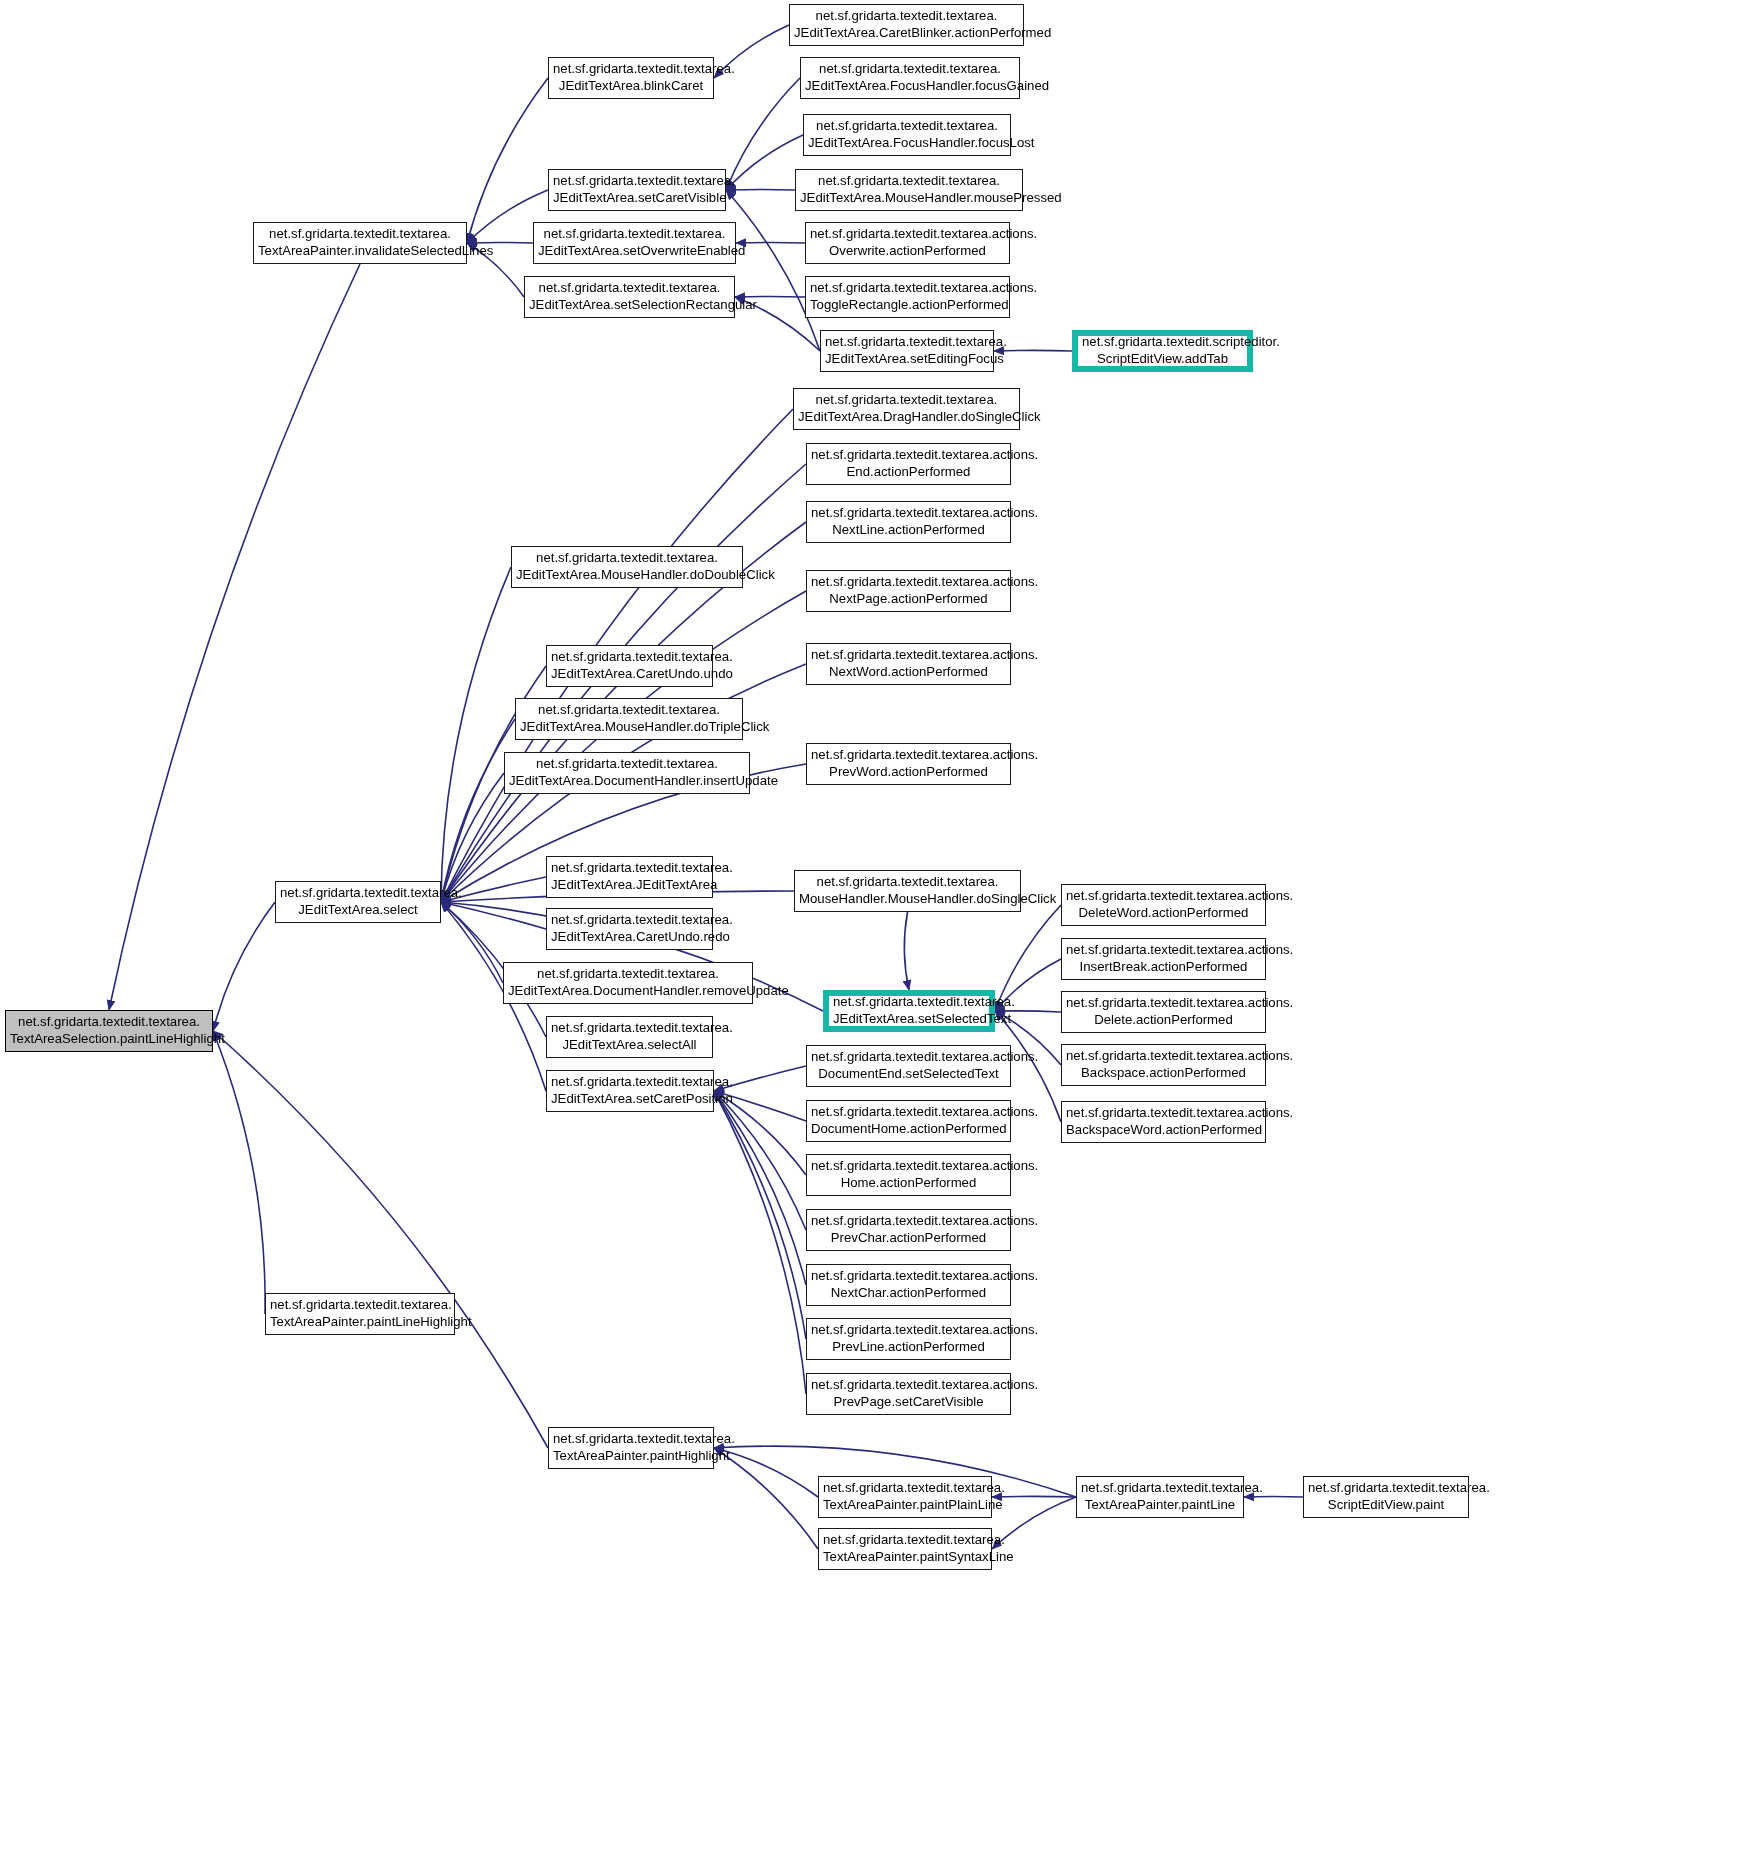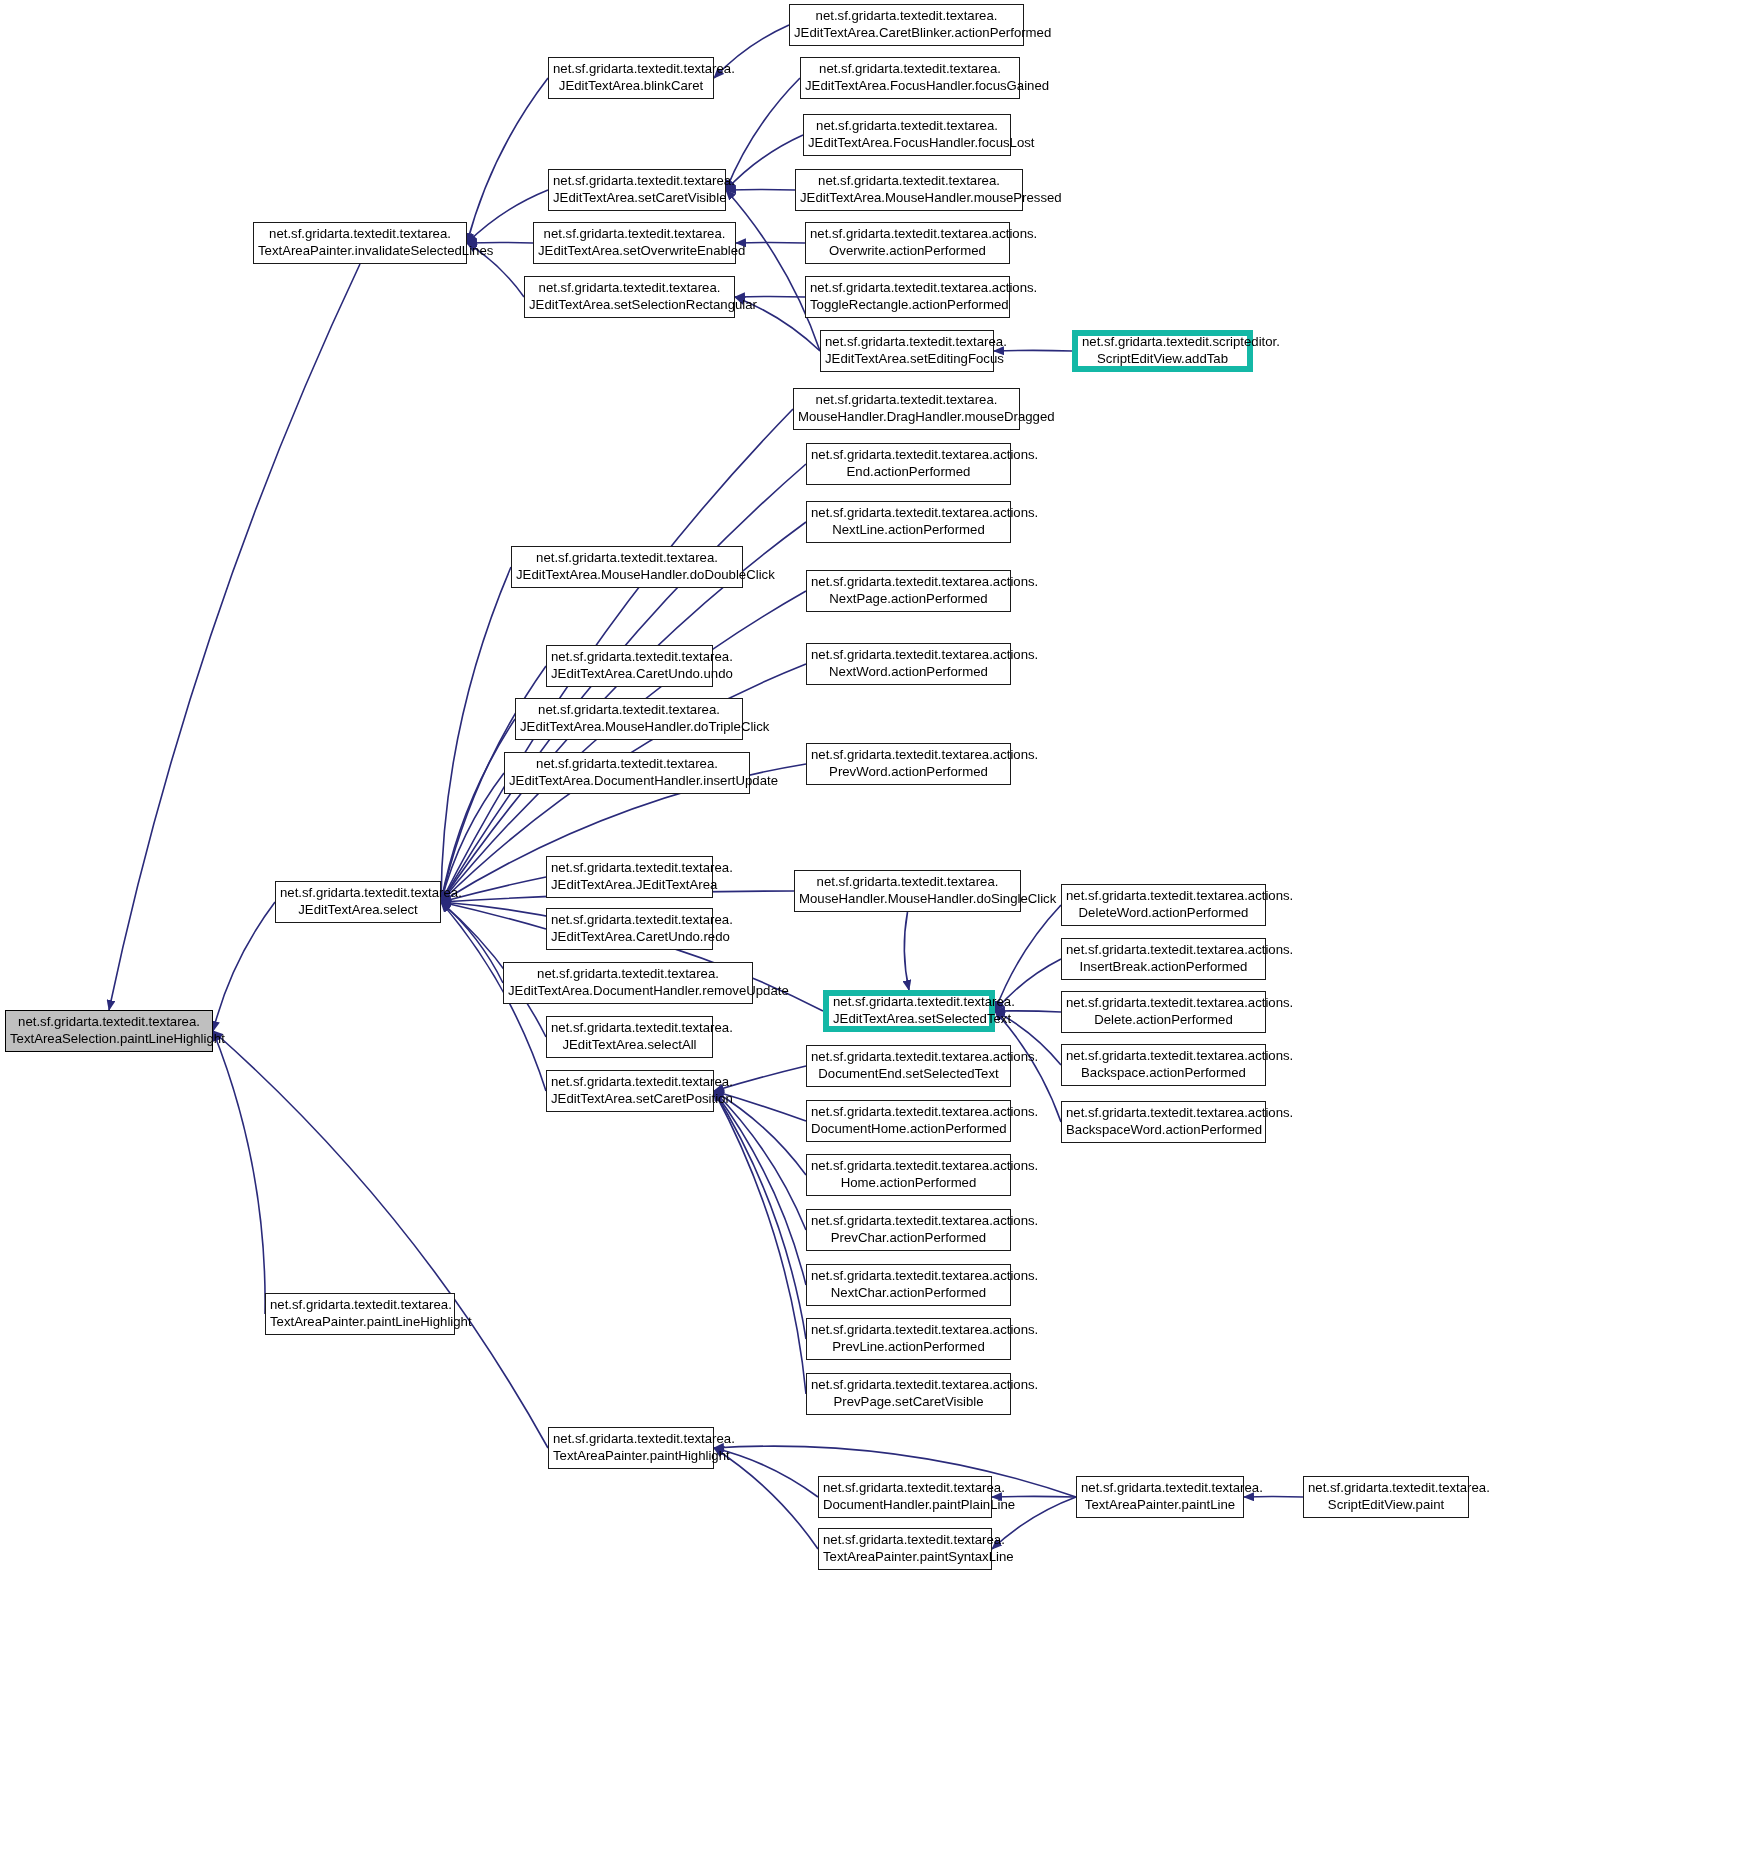--- a/index.html
+++ b/index.html
@@ -126,21 +126,21 @@
     <div class="node" style="left: 803px; top: 114px; width: 208px; height: 42px;"><span class="l1">net.sf.gridarta.textedit.textarea.</span><span class="l2">JEditTextArea.FocusHandler.focusLost</span></div>
     <div class="node" style="left: 548px; top: 169px; width: 178px; height: 42px;"><span class="l1">net.sf.gridarta.textedit.textarea.</span><span class="l2">JEditTextArea.setCaretVisible</span></div>
     <div class="node" style="left: 795px; top: 169px; width: 228px; height: 42px;"><span class="l1">net.sf.gridarta.textedit.textarea.</span><span class="l2">JEditTextArea.MouseHandler.mousePressed</span></div>
     <div class="node" style="left: 253px; top: 222px; width: 214px; height: 42px;"><span class="l1">net.sf.gridarta.textedit.textarea.</span><span class="l2">TextAreaPainter.invalidateSelectedLines</span></div>
     <div class="node" style="left: 533px; top: 222px; width: 203px; height: 42px;"><span class="l1">net.sf.gridarta.textedit.textarea.</span><span class="l2">JEditTextArea.setOverwriteEnabled</span></div>
     <div class="node" style="left: 805px; top: 222px; width: 205px; height: 42px;"><span class="l1">net.sf.gridarta.textedit.textarea.actions.</span><span class="l2">Overwrite.actionPerformed</span></div>
     <div class="node" style="left: 524px; top: 276px; width: 211px; height: 42px;"><span class="l1">net.sf.gridarta.textedit.textarea.</span><span class="l2">JEditTextArea.setSelectionRectangular</span></div>
     <div class="node" style="left: 805px; top: 276px; width: 205px; height: 42px;"><span class="l1">net.sf.gridarta.textedit.textarea.actions.</span><span class="l2">ToggleRectangle.actionPerformed</span></div>
     <div class="node" style="left: 820px; top: 330px; width: 174px; height: 42px;"><span class="l1">net.sf.gridarta.textedit.textarea.</span><span class="l2">JEditTextArea.setEditingFocus</span></div>
     <div class="node red" style="left: 1072px; top: 330px; width: 181px; height: 42px;"><span class="l1">net.sf.gridarta.textedit.scripteditor.</span><span class="l2">ScriptEditView.addTab</span></div>
-    <div class="node" style="left: 793px; top: 388px; width: 227px; height: 42px;"><span class="l1">net.sf.gridarta.textedit.textarea.</span><span class="l2">MouseHandler.DragHandler.mouseDragged</span></div>
+    <div class="node" style="left: 793px; top: 388px; width: 227px; height: 42px;"><span class="l1">net.sf.gridarta.textedit.textarea.</span><span class="l2">JEditTextArea.DragHandler.doSingleClick</span></div>
     <div class="node" style="left: 806px; top: 443px; width: 205px; height: 42px;"><span class="l1">net.sf.gridarta.textedit.textarea.actions.</span><span class="l2">End.actionPerformed</span></div>
     <div class="node" style="left: 806px; top: 501px; width: 205px; height: 42px;"><span class="l1">net.sf.gridarta.textedit.textarea.actions.</span><span class="l2">NextLine.actionPerformed</span></div>
     <div class="node" style="left: 806px; top: 570px; width: 205px; height: 42px;"><span class="l1">net.sf.gridarta.textedit.textarea.actions.</span><span class="l2">NextPage.actionPerformed</span></div>
     <div class="node" style="left: 511px; top: 546px; width: 232px; height: 42px;"><span class="l1">net.sf.gridarta.textedit.textarea.</span><span class="l2">JEditTextArea.MouseHandler.doDoubleClick</span></div>
     <div class="node" style="left: 806px; top: 643px; width: 205px; height: 42px;"><span class="l1">net.sf.gridarta.textedit.textarea.actions.</span><span class="l2">NextWord.actionPerformed</span></div>
     <div class="node" style="left: 546px; top: 645px; width: 167px; height: 42px;"><span class="l1">net.sf.gridarta.textedit.textarea.</span><span class="l2">JEditTextArea.CaretUndo.undo</span></div>
     <div class="node" style="left: 515px; top: 698px; width: 228px; height: 42px;"><span class="l1">net.sf.gridarta.textedit.textarea.</span><span class="l2">JEditTextArea.MouseHandler.doTripleClick</span></div>
     <div class="node" style="left: 806px; top: 743px; width: 205px; height: 42px;"><span class="l1">net.sf.gridarta.textedit.textarea.actions.</span><span class="l2">PrevWord.actionPerformed</span></div>
     <div class="node" style="left: 504px; top: 752px; width: 246px; height: 42px;"><span class="l1">net.sf.gridarta.textedit.textarea.</span><span class="l2">JEditTextArea.DocumentHandler.insertUpdate</span></div>
     <div class="node" style="left: 546px; top: 856px; width: 167px; height: 42px;"><span class="l1">net.sf.gridarta.textedit.textarea.</span><span class="l2">JEditTextArea.JEditTextArea</span></div>
@@ -159,17 +159,17 @@
     <div class="node" style="left: 546px; top: 1070px; width: 168px; height: 42px;"><span class="l1">net.sf.gridarta.textedit.textarea.</span><span class="l2">JEditTextArea.setCaretPosition</span></div>
     <div class="node" style="left: 1061px; top: 1101px; width: 205px; height: 42px;"><span class="l1">net.sf.gridarta.textedit.textarea.actions.</span><span class="l2">BackspaceWord.actionPerformed</span></div>
     <div class="node" style="left: 806px; top: 1100px; width: 205px; height: 42px;"><span class="l1">net.sf.gridarta.textedit.textarea.actions.</span><span class="l2">DocumentHome.actionPerformed</span></div>
     <div class="node" style="left: 806px; top: 1154px; width: 205px; height: 42px;"><span class="l1">net.sf.gridarta.textedit.textarea.actions.</span><span class="l2">Home.actionPerformed</span></div>
     <div class="node" style="left: 806px; top: 1209px; width: 205px; height: 42px;"><span class="l1">net.sf.gridarta.textedit.textarea.actions.</span><span class="l2">PrevChar.actionPerformed</span></div>
     <div class="node" style="left: 806px; top: 1264px; width: 205px; height: 42px;"><span class="l1">net.sf.gridarta.textedit.textarea.actions.</span><span class="l2">NextChar.actionPerformed</span></div>
     <div class="node" style="left: 806px; top: 1318px; width: 205px; height: 42px;"><span class="l1">net.sf.gridarta.textedit.textarea.actions.</span><span class="l2">PrevLine.actionPerformed</span></div>
     <div class="node" style="left: 265px; top: 1293px; width: 190px; height: 42px;"><span class="l1">net.sf.gridarta.textedit.textarea.</span><span class="l2">TextAreaPainter.paintLineHighlight</span></div>
     <div class="node" style="left: 806px; top: 1373px; width: 205px; height: 42px;"><span class="l1">net.sf.gridarta.textedit.textarea.actions.</span><span class="l2">PrevPage.setCaretVisible</span></div>
     <div class="node" style="left: 548px; top: 1427px; width: 166px; height: 42px;"><span class="l1">net.sf.gridarta.textedit.textarea.</span><span class="l2">TextAreaPainter.paintHighlight</span></div>
-    <div class="node" style="left: 818px; top: 1476px; width: 174px; height: 42px;"><span class="l1">net.sf.gridarta.textedit.textarea.</span><span class="l2">DocumentHandler.paintPlainLine</span></div>
+    <div class="node" style="left: 818px; top: 1476px; width: 174px; height: 42px;"><span class="l1">net.sf.gridarta.textedit.textarea.</span><span class="l2">TextAreaPainter.paintPlainLine</span></div>
     <div class="node" style="left: 1076px; top: 1476px; width: 168px; height: 42px;"><span class="l1">net.sf.gridarta.textedit.textarea.</span><span class="l2">TextAreaPainter.paintLine</span></div>
     <div class="node" style="left: 1303px; top: 1476px; width: 166px; height: 42px;"><span class="l1">net.sf.gridarta.textedit.textarea.</span><span class="l2">ScriptEditView.paint</span></div>
     <div class="node" style="left: 818px; top: 1528px; width: 174px; height: 42px;"><span class="l1">net.sf.gridarta.textedit.textarea.</span><span class="l2">TextAreaPainter.paintSyntaxLine</span></div>
   </div>
 
 </body></html>

